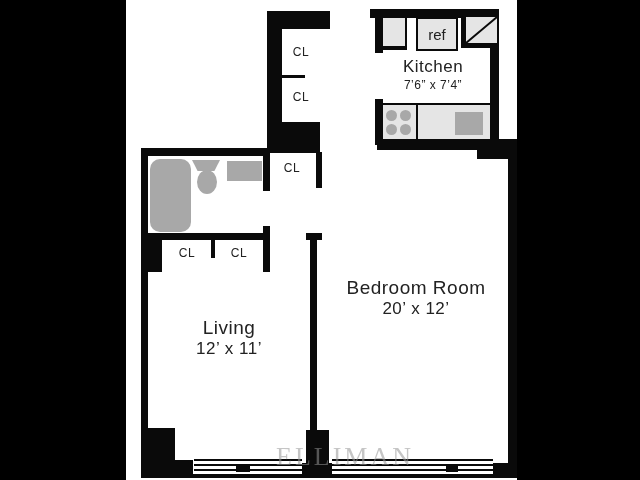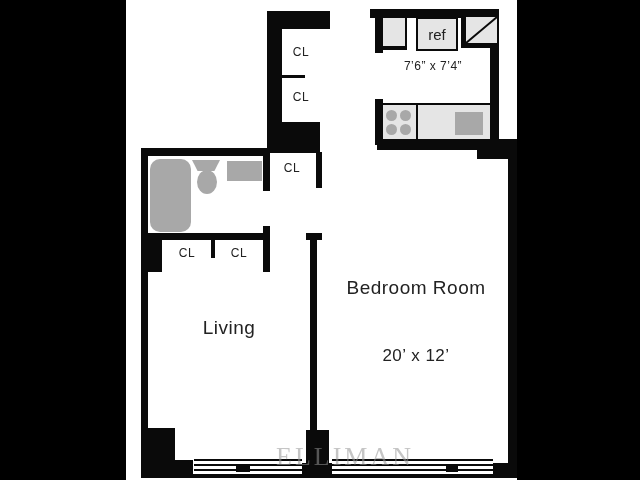--- a/index.html
+++ b/index.html
@@ -10,21 +10,21 @@
     overflow:hidden;
     font-family:"Liberation Sans", sans-serif;
   }
   .plan-bg { position:absolute; background:var(--plan-bg,#fff); }
   .wall { position:absolute; background:var(--wall,#0a0a0a); }
   .fixture { position:absolute; background:var(--fixture,#a8a8a8); }
   .wbox { position:absolute; background:#e5e5e5; border-color:var(--wall,#0a0a0a); border-style:solid; border-width:0; }
   .winline { position:absolute; background:var(--wall,#0a0a0a); }
   .label { position:absolute; color:var(--text,#222); text-align:center; }
   .room-name { font-size:19px; line-height:22px; letter-spacing:0.5px; }
-  .room-dims { font-size:17px; line-height:20px; letter-spacing:0.5px;margin-top:47px; }
+  .room-dims { font-size:17px; line-height:20px; letter-spacing:0.5px; }
   .kitchen-name { font-size:17px; line-height:19px; letter-spacing:0.5px; }
   .kitchen-dims { font-size:12px; line-height:18px; letter-spacing:0.5px; }
   .cl { position:absolute; width:30px; text-align:center; color:var(--text,#222); font-size:12px; line-height:16px; letter-spacing:0.5px; }
   .ref-box { display:flex; align-items:center; justify-content:center; font-size:15px; color:var(--text,#222); }
   .burner { position:absolute; width:11px; height:11px; border-radius:50%; background:var(--fixture,#a8a8a8); }
   .watermark {
     position:absolute; text-align:center;
     font-family:"Liberation Serif", serif;
     font-size:26px; letter-spacing:3px;
     color:rgba(150,150,150,0.55);
@@ -99,28 +99,30 @@
   <div class="winline" style="left:194px;top:459px;width:108px;height:2px"></div>
   <div class="winline" style="left:194px;top:464px;width:108px;height:2px"></div>
   <div class="winline" style="left:194px;top:469px;width:108px;height:2px"></div>
   <div class="winline" style="left:236px;top:466px;width:14px;height:6px"></div>
   <div class="winline" style="left:332px;top:459px;width:161px;height:2px"></div>
   <div class="winline" style="left:332px;top:464px;width:161px;height:2px"></div>
   <div class="winline" style="left:332px;top:469px;width:161px;height:2px"></div>
   <div class="winline" style="left:446px;top:466px;width:12px;height:6px"></div>
 
   <div class="label" style="left:375px;top:57px;width:116px">
+    <div class="kitchen-name">Kitchen</div>
     <div class="kitchen-dims">7’6” x 7’4”</div>
   </div>
   <div class="label" style="left:330px;top:277px;width:172px">
     <div class="room-name">Bedroom Room</div>
     <div class="room-dims">20’ x 12’</div>
   </div>
   <div class="label" style="left:150px;top:317px;width:158px">
     <div class="room-name">Living</div>
+    <div class="room-dims">12’ x 11’</div>
   </div>
 
   <div class="cl" style="left:286px;top:44px">CL</div>
   <div class="cl" style="left:286px;top:89px">CL</div>
   <div class="cl" style="left:277px;top:160px">CL</div>
   <div class="cl" style="left:172px;top:245px">CL</div>
   <div class="cl" style="left:224px;top:245px">CL</div>
 
   <div class="watermark" style="left:240px;top:442px;width:210px">ELLIMAN</div>
 

